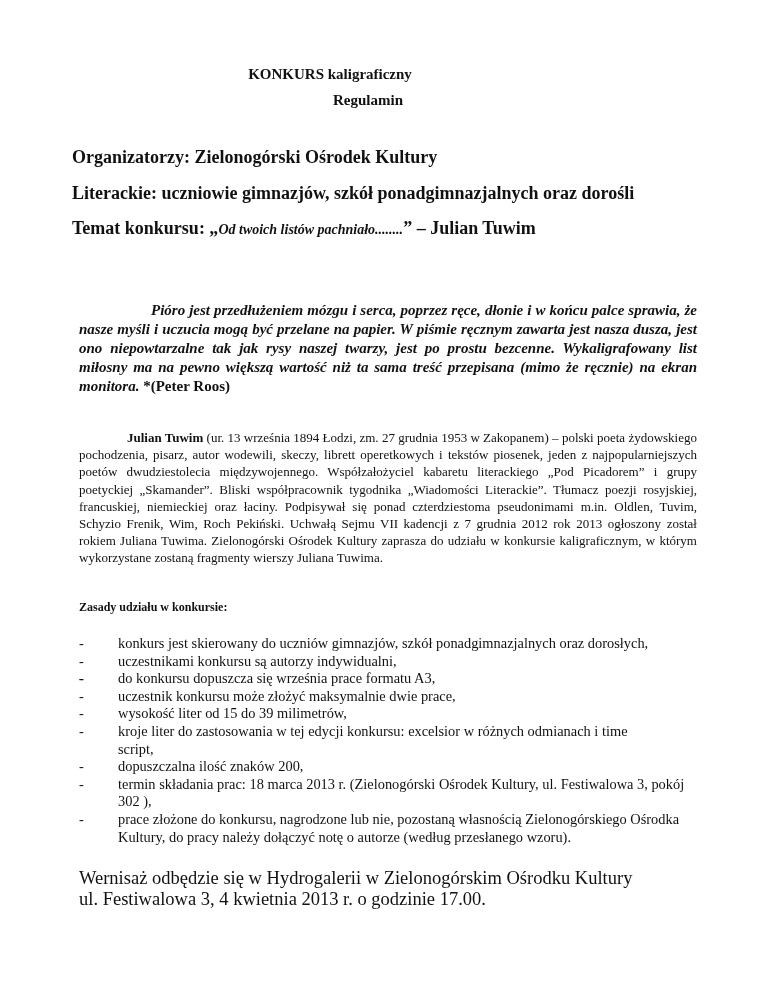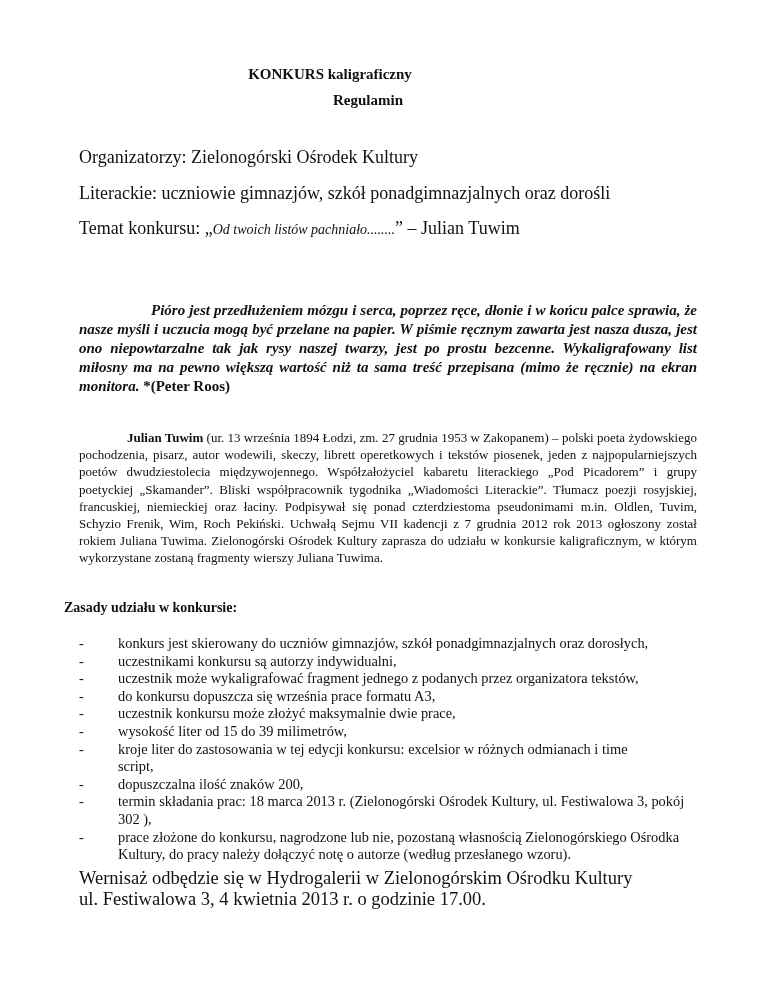--- a/index.html
+++ b/index.html
@@ -4,34 +4,34 @@
 <style>
   html, body { margin: 0; padding: 0; background: #ffffff; }
   body {
     width: 768px; height: 994px; position: relative; overflow: hidden;
     font-family: "Liberation Serif", "DejaVu Serif", serif; color: #111;
   }
   .abs { position: absolute; }
   .title {
     left: 0; width: 660px; text-align: center; font-weight: bold; font-size: 15px; line-height: 17px;
   }
-  .meta { left: 79px; font-size: 18px; line-height: 20px; white-space: nowrap; }
+  .meta { left: 72px; font-size: 18px; line-height: 20px; white-space: nowrap; font-weight: bold; }
   .meta .it { font-style: italic; font-size: 14px; }
   .quote {
     left: 79px; width: 618px; font-size: 15px; line-height: 19px;
     font-weight: bold; font-style: italic; text-align: justify;
   }
   .quote .indent { display: inline-block; width: 72px; }
   .quote .author { font-style: normal; }
   .bio {
     left: 79px; width: 618px; font-size: 13px; line-height: 17.2px; text-align: justify;
   }
   .bio .indent { display: inline-block; width: 48px; }
   .bio b { font-weight: bold; }
-  .rules-title { left: 64px; font-size: 14px; font-weight: bold; }
+  .rules-title { left: 79px; font-size: 12px; font-weight: bold; }
   .rules { left: 79px; width: 640px; font-size: 14.4px; line-height: 17.6px; margin: 0; padding: 0; list-style: none; }
   .rules li { position: relative; padding-left: 39px; }
   .rules li .dash { position: absolute; left: 0; top: 0; }
   .footer { left: 79px; font-size: 18.5px; line-height: 21px; }
 </style>
 </head>
 <body>
 
 <div class="abs title" style="top:66px;">KONKURS   kaligraficzny</div>
 <div class="abs title" style="top:92px;padding-left:38px;">Regulamin</div>
@@ -48,21 +48,21 @@
 
 <div class="abs bio" style="top:429px;">
   <span class="indent"></span><b>Julian Tuwim</b><span> (ur. 13 września 1894  Łodzi, zm. 27 grudnia 1953 w Zakopanem) – polski poeta żydowskiego pochodzenia, pisarz, autor wodewili, skeczy, librett operetkowych i tekstów piosenek, jeden z najpopularniejszych poetów dwudziestolecia międzywojennego. Współzałożyciel kabaretu literackiego „Pod Picadorem” i grupy poetyckiej „Skamander”. Bliski współpracownik tygodnika „Wiadomości Literackie”. Tłumacz poezji rosyjskiej, francuskiej, niemieckiej oraz łaciny. Podpisywał się ponad czterdziestoma pseudonimami m.in. Oldlen, Tuvim, Schyzio Frenik, Wim, Roch Pekiński. Uchwałą Sejmu VII kadencji z 7 grudnia 2012 rok 2013 ogłoszony został rokiem Juliana Tuwima. Zielonogórski Ośrodek Kultury zaprasza do udziału w konkursie kaligraficznym, w którym  wykorzystane zostaną fragmenty wierszy Juliana Tuwima.</span>
 </div>
 
 <div class="abs rules-title" style="top:600px;">Zasady udziału w konkursie:</div>
 
 <ul class="abs rules" style="top:635px;">
   <li><span class="dash">-</span><span>konkurs jest skierowany do  uczniów  gimnazjów, szkół ponadgimnazjalnych  oraz dorosłych,</span></li>
   <li><span class="dash">-</span><span>uczestnikami konkursu są autorzy indywidualni,</span></li>
-  <li><span class="dash">-</span><span>uczestnik może wykaligrafować fragment jednego  z podanych przez organizatora tekstów,</span></li>
+  <li><span class="dash">-</span></li>
   <li><span class="dash">-</span><span>do konkursu dopuszcza się  września prace formatu A3,</span></li>
   <li><span class="dash">-</span><span>uczestnik konkursu może złożyć maksymalnie dwie prace,</span></li>
   <li><span class="dash">-</span><span>wysokość liter  od 15 do 39 milimetrów,</span></li>
   <li style="padding-right:60px;"><span class="dash">-</span><span>kroje liter do zastosowania w tej edycji konkursu: excelsior w różnych odmianach i time script,</span></li>
   <li><span class="dash">-</span><span>dopuszczalna ilość znaków 200,</span></li>
   <li style="padding-right:20px;"><span class="dash">-</span><span>termin składania prac:   18 marca 2013 r. (Zielonogórski Ośrodek Kultury, ul. Festiwalowa 3, pokój 302 ),</span></li>
   <li><span class="dash">-</span><span>prace złożone do konkursu, nagrodzone lub nie, pozostaną własnością Zielonogórskiego Ośrodka Kultury, do pracy należy dołączyć notę o autorze (według przesłanego wzoru).</span></li>
 </ul>
 
 <div class="abs footer" style="top:868px;">Wernisaż  odbędzie się w Hydrogalerii w Zielonogórskim Ośrodku Kultury</div>

